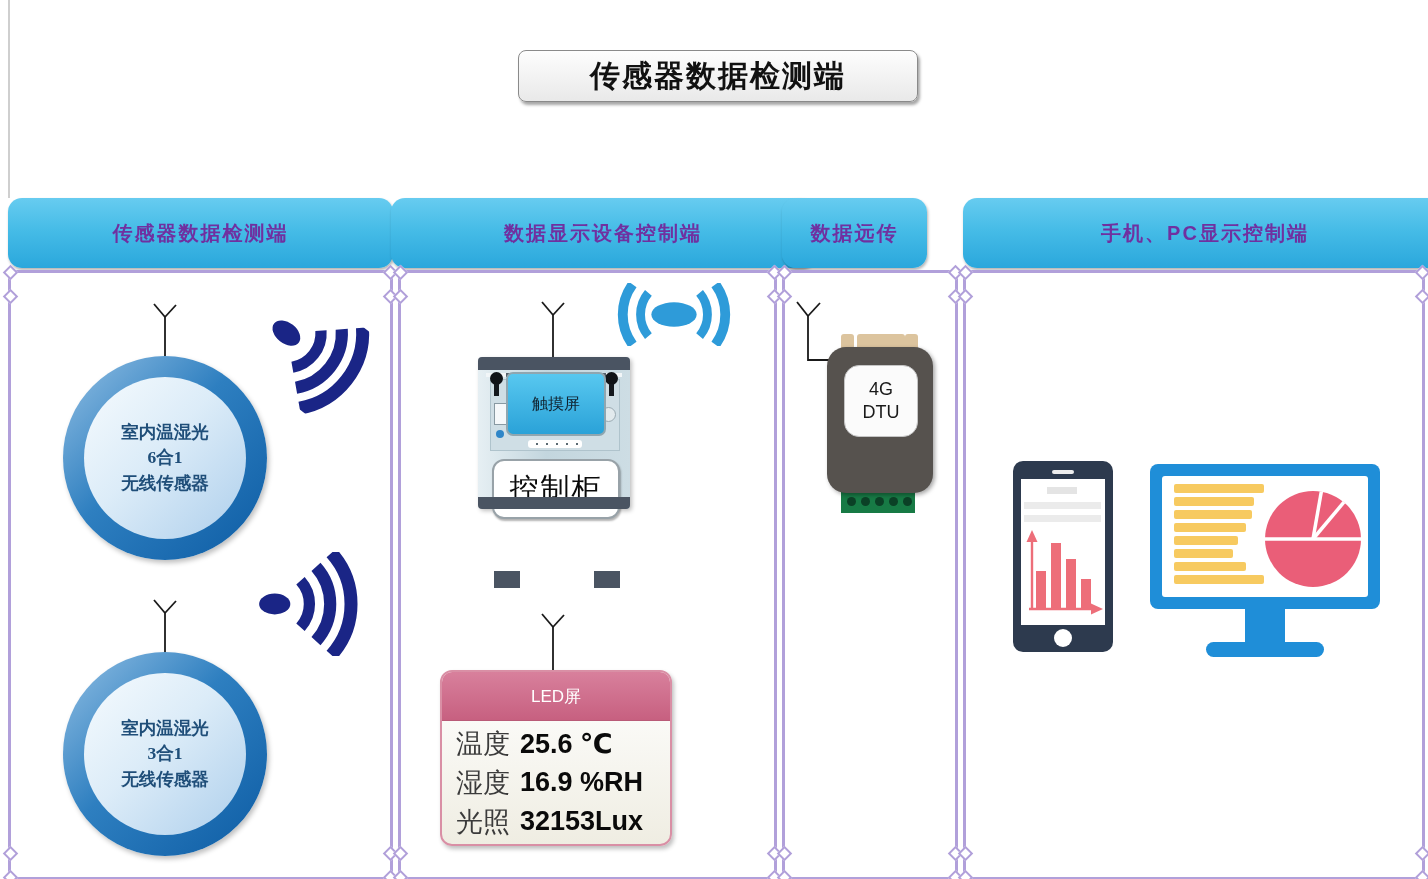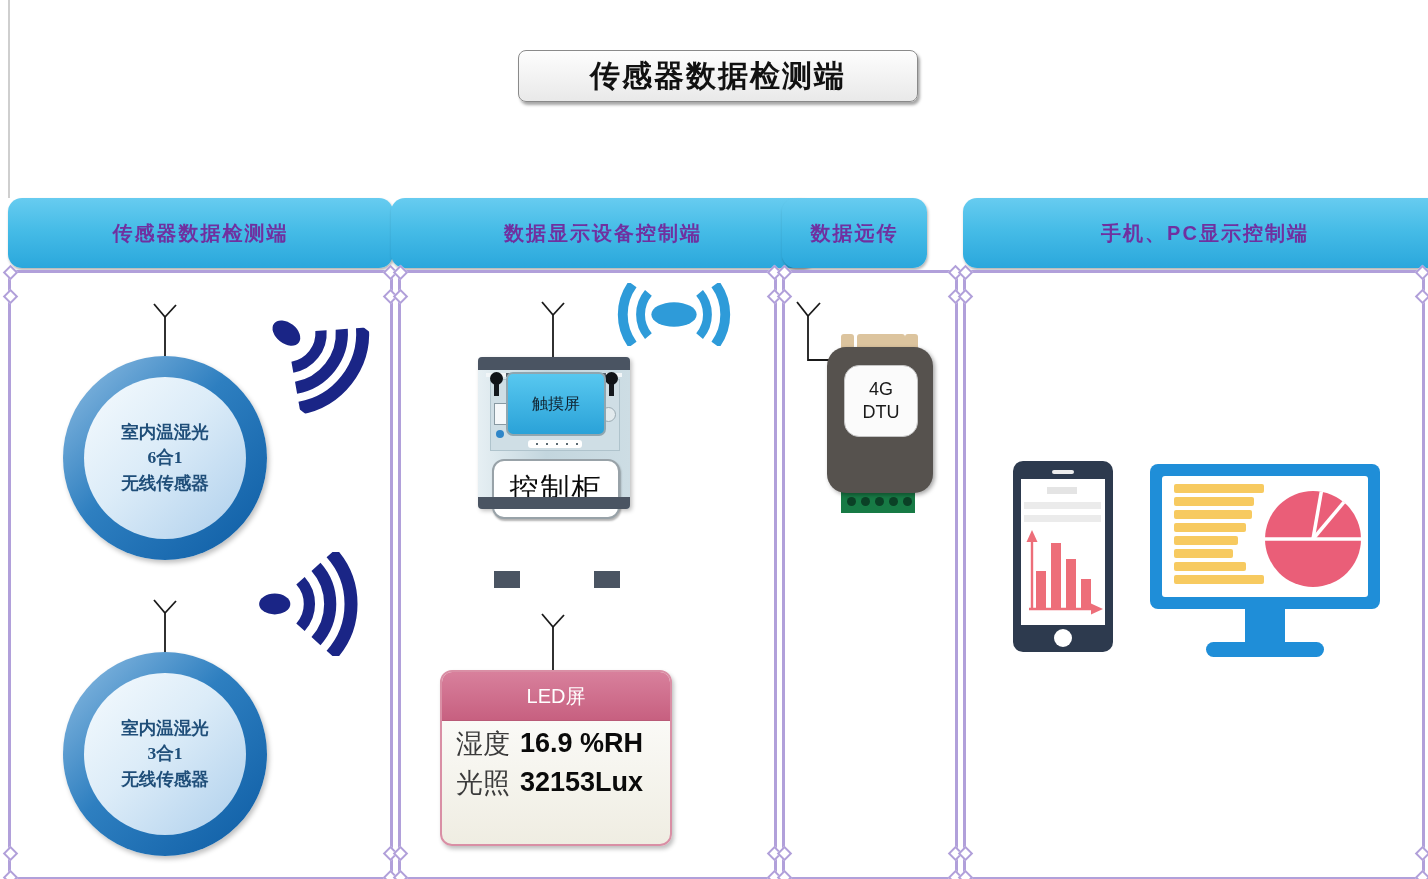--- a/index.html
+++ b/index.html
@@ -66,21 +66,21 @@
   .cab-bluedot{position:absolute;left:18px;top:73px;width:8px;height:8px;border-radius:50%;background:#2f86c8;}
   .cab-rightcirc{position:absolute;right:14px;top:50px;width:13px;height:13px;border-radius:50%;background:#e2eaed;border:1px solid #9aaab2;}
   .cab-label{position:absolute;left:14px;top:102px;width:124px;height:56px;background:#fff;border:2px solid #98a2a8;
     border-radius:12px;box-shadow:1px 2px 2px rgba(0,0,0,.3);display:flex;align-items:center;justify-content:center;
     font-size:29px;color:#0a0a0a;font-family:"Liberation Serif","DejaVu Serif",serif;letter-spacing:2px;}
   .cab-foot{top:571px;width:26px;height:17px;background:#4a5462;}
 
   
   .led-panel{left:440px;top:670px;width:228px;height:172px;border:2px solid #d98fa5;border-radius:12px;
     overflow:hidden;box-shadow:2px 3px 4px rgba(0,0,0,.25);background:linear-gradient(#ffffff,#efede2);}
-  .led-header{height:48px;background:linear-gradient(#d8809c 0%,#c76080 100%);color:#fff;font-size:20px;
+  .led-header{height:48px;background:linear-gradient(#d8809c 0%,#c76080 100%);color:#fff;font-size:17px;
     display:flex;align-items:center;justify-content:center;border-bottom:1px solid #b95a77;}
   .led-body{padding:3px 14px 0 14px;}
   .led-row{height:39px;display:flex;align-items:center;font-size:27px;}
   .led-row .lab{color:#3b3b3b;font-family:"Liberation Serif","DejaVu Serif",serif;}
   .led-row .val{color:#0a0a0a;font-weight:bold;margin-left:10px;}
 
   
   .dtu-tab{top:334px;background:#dcc49e;border-radius:3px;}
   .dtu-body{left:827px;top:347px;width:106px;height:146px;background:#56524e;border-radius:19px;
     box-shadow:2px 2px 4px rgba(0,0,0,.35);z-index:2;}
@@ -231,20 +231,24 @@
   <div class="abs cab-foot" style="left:594px;"></div>
 
   <svg class="abs ant" style="left:536px;top:612px;" width="34" height="58" viewBox="0 0 34 58">
     <path d="M17,15 V58"></path>
       <path d="M17,15 L6,2"></path>
       <path d="M17,15 L28,3"></path>
   </svg>
   <div class="abs led-panel">
     <div class="led-header">LED屏</div>
     <div class="led-body">
+      <div class="led-row">
+        <span class="lab">温度</span>
+        <span class="val">25.6 ℃</span>
+      </div>
       <div class="led-row">
         <span class="lab">湿度</span>
         <span class="val">16.9 %RH</span>
       </div>
       <div class="led-row">
         <span class="lab">光照</span>
         <span class="val">32153Lux</span>
       </div>
     </div>
   </div>

